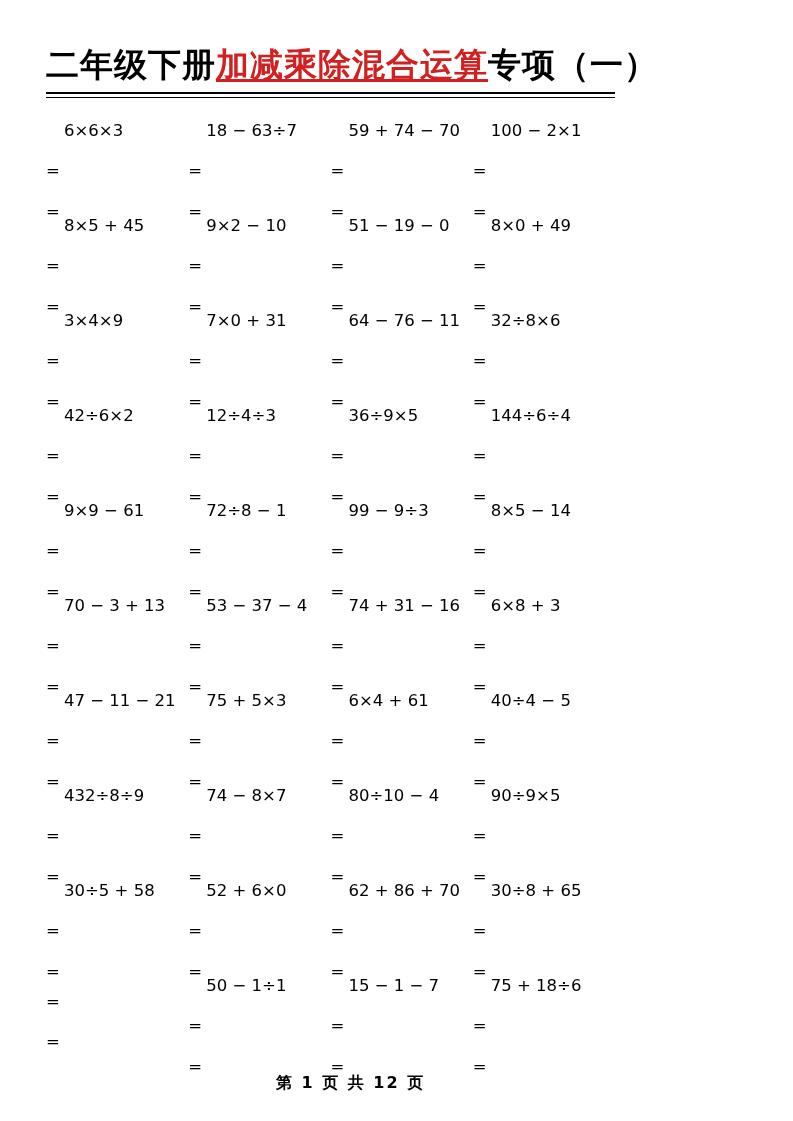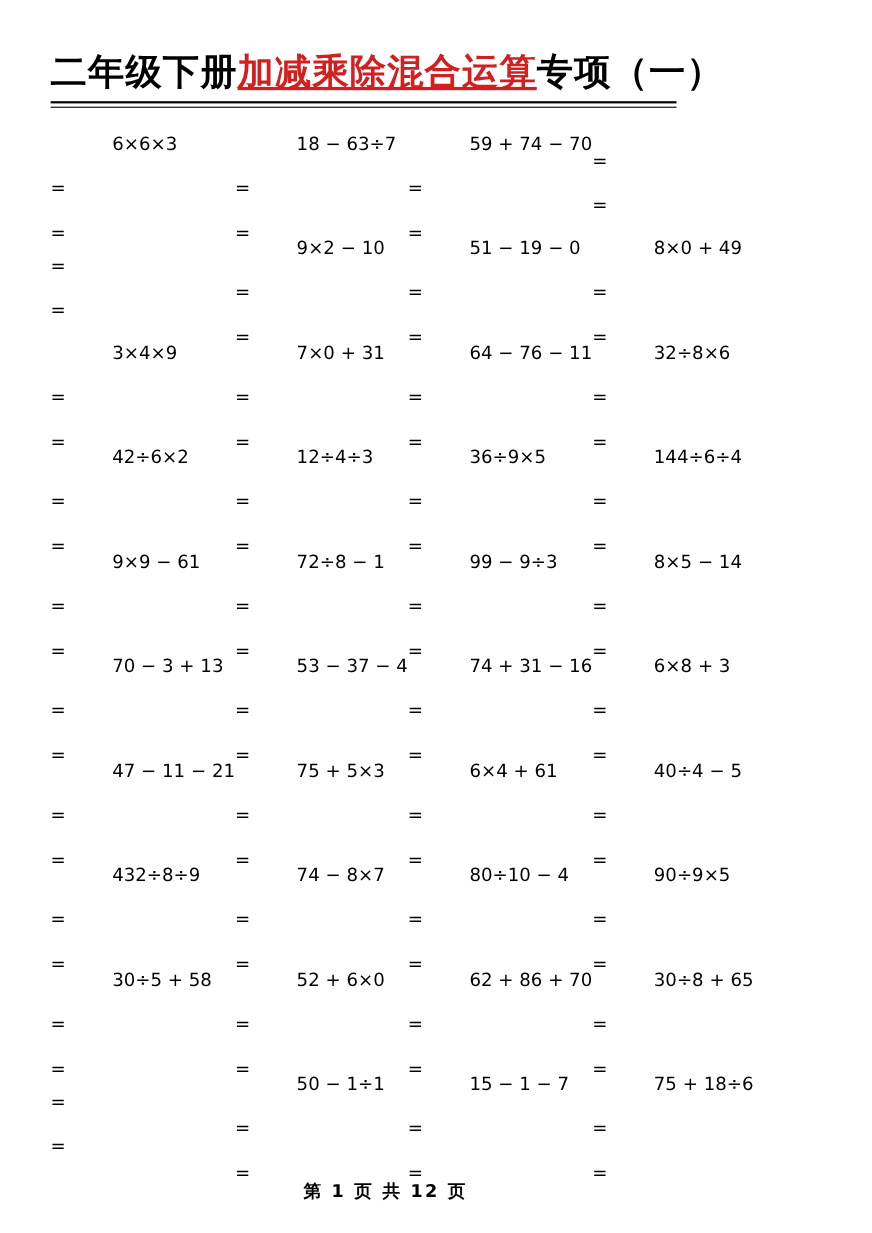--- a/index.html
+++ b/index.html
@@ -62,21 +62,20 @@
     height: 95px;
     box-sizing: border-box;
     padding-left: 18px;
   }
   .expr {
     font-size: 16.5px;
     line-height: 1.1;
     padding-top: 6px;
     white-space: nowrap;
     font-family: "DejaVu Sans", sans-serif;
-    margin-left: 38px;
   }
   .eq {
     font-size: 16.5px;
     line-height: 1.1;
     margin-left: -18px;
     padding-top: 22px;
     font-family: "DejaVu Sans", sans-serif;
   }
   
   .footer {
@@ -112,24 +111,26 @@
         <div class="expr">18 − 63÷7</div>
         <div class="eq">=</div>
         <div class="eq">=</div>
       </div>
       <div class="cell">
         <div class="expr">59 + 74 − 70</div>
         <div class="eq">=</div>
         <div class="eq">=</div>
       </div>
       <div class="cell">
-        <div class="eq">=</div>
-        <div class="eq">=</div>
-      </div>
-      <div class="cell">
+        <div class="expr">100 − 2×1</div>
+        <div class="eq">=</div>
+        <div class="eq">=</div>
+      </div>
+      <div class="cell">
+        <div class="expr">8×5 + 45</div>
         <div class="eq">=</div>
         <div class="eq">=</div>
       </div>
       <div class="cell">
         <div class="expr">9×2 − 10</div>
         <div class="eq">=</div>
         <div class="eq">=</div>
       </div>
       <div class="cell">
         <div class="expr">51 − 19 − 0</div>

